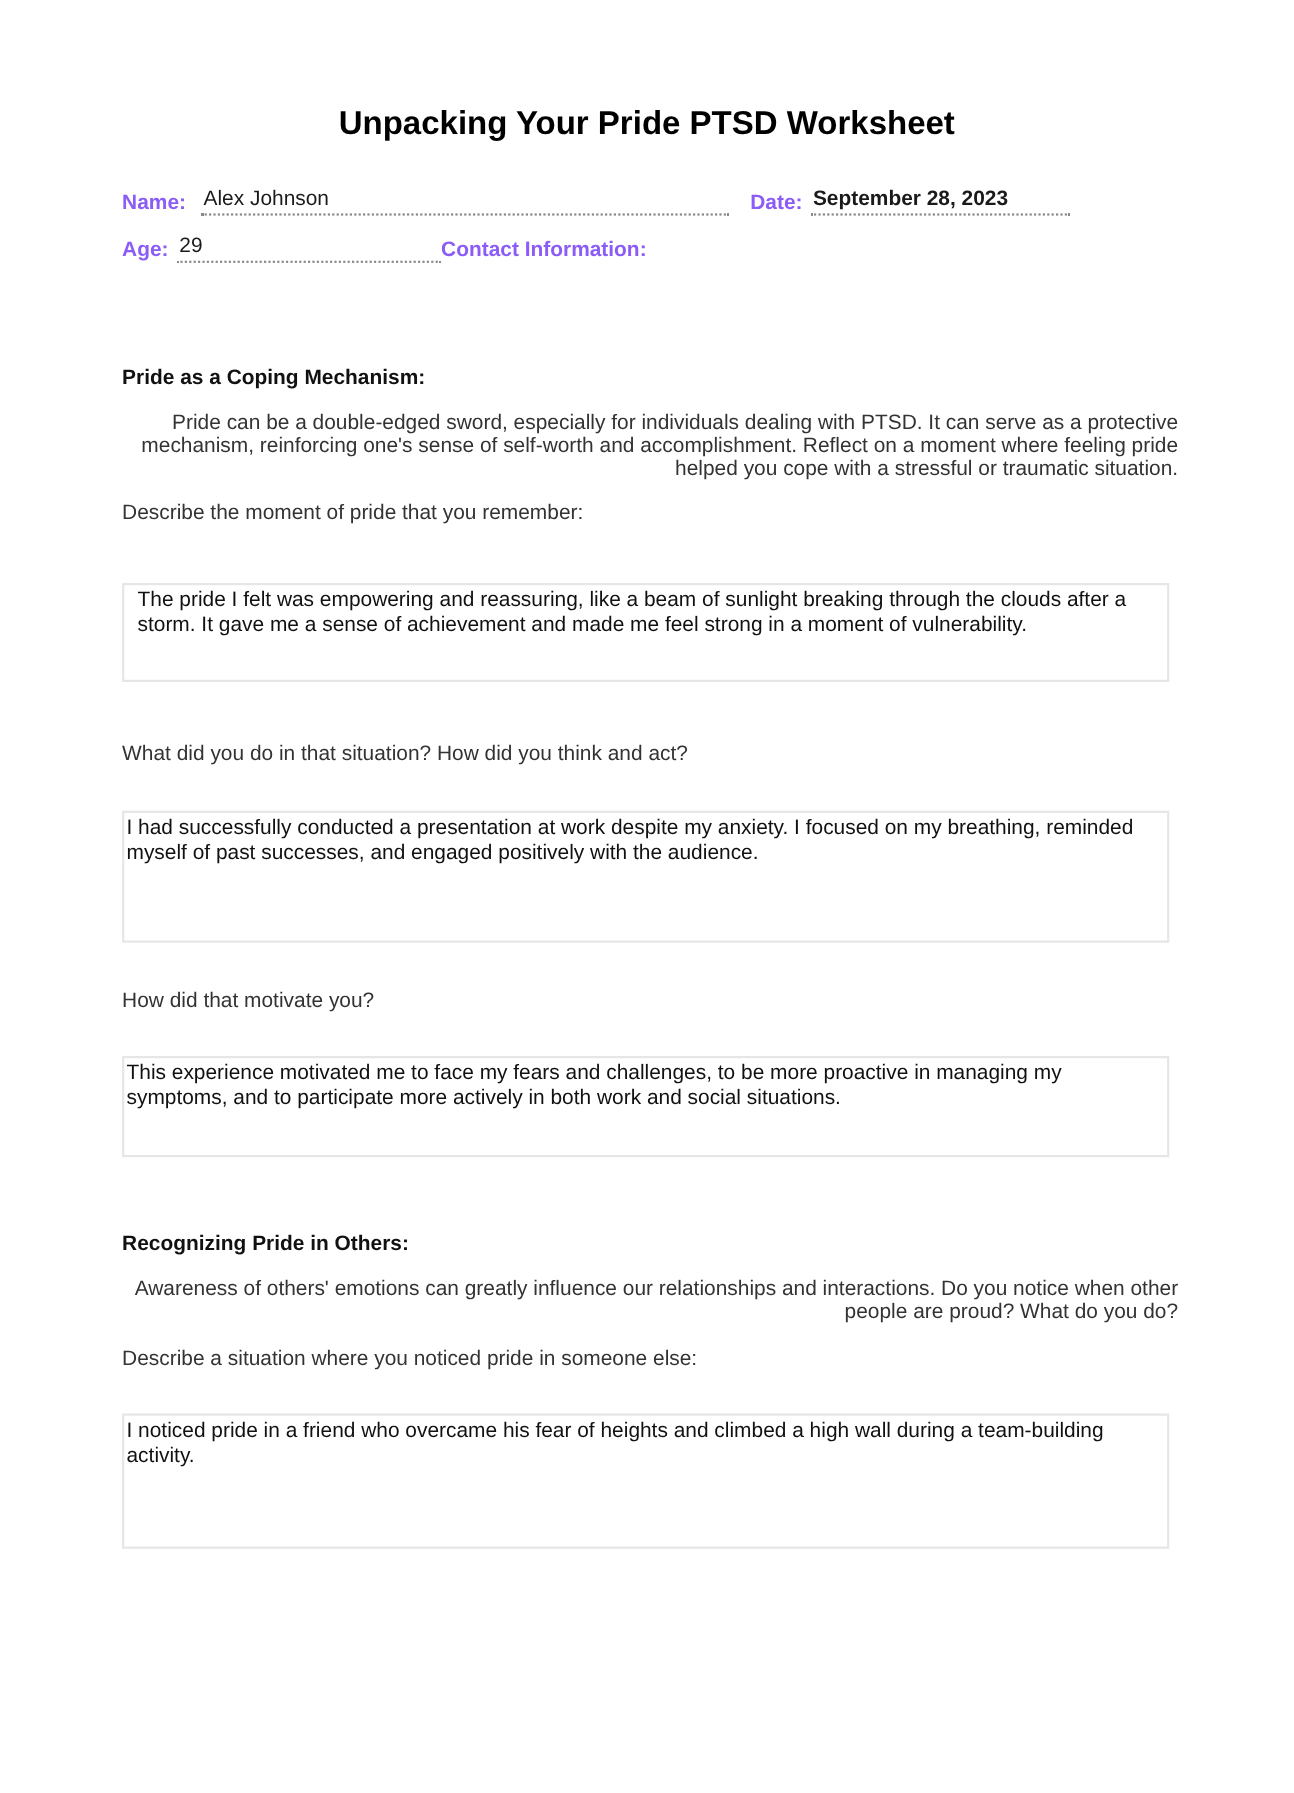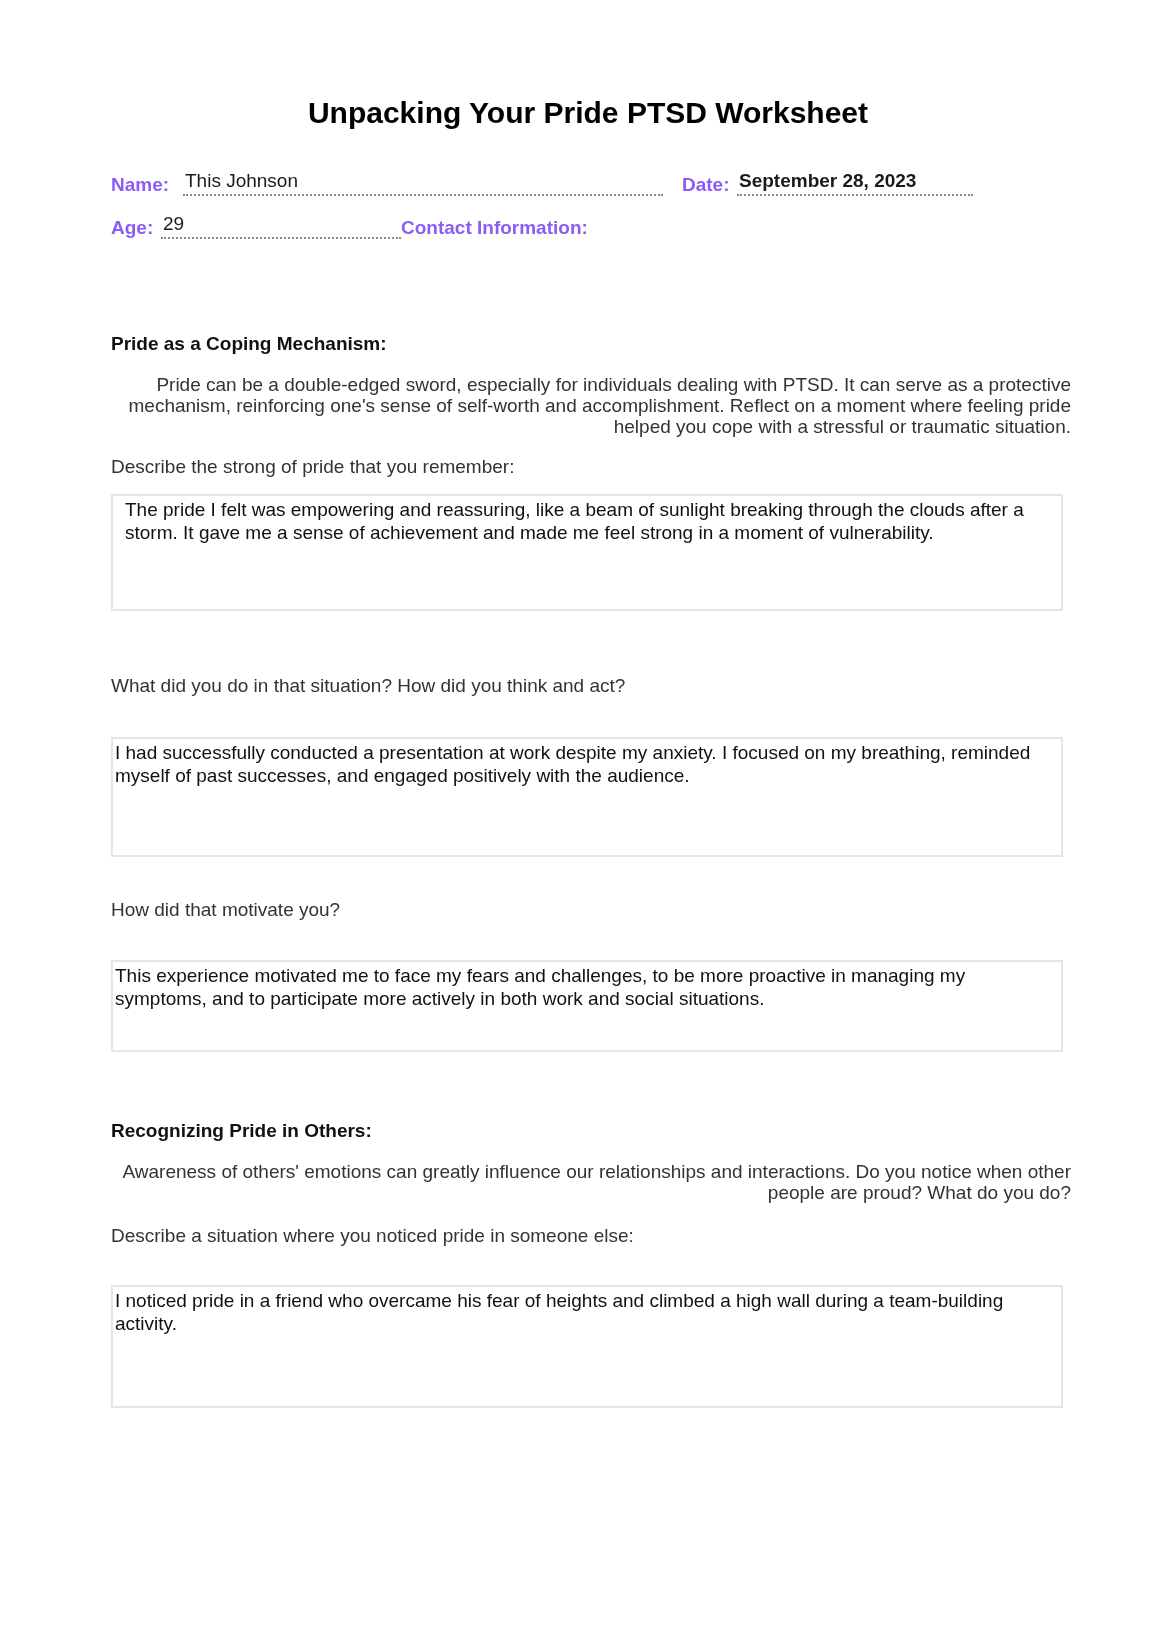--- a/index.html
+++ b/index.html
@@ -20,36 +20,36 @@
   </style>
 </head>
 <body>
 
 <div class="page">
 
   <h1 class="title">Unpacking Your Pride PTSD Worksheet</h1>
 
   <div class="field-row" style="top:170px; width:940px;">
     <span class="field-label" style="left:0;">Name:</span>
-    <span class="field-value" style="left:72px; width:480px;">This Johnson</span>
+    <span class="field-value" style="left:72px; width:480px;">Alex Johnson</span>
     <span class="field-label" style="left:571px;">Date:</span>
     <span class="field-value" style="left:626px; width:236px;font-weight:bold;">September 28, 2023</span>
   </div>
 
   <div class="field-row" style="top:213px; width:940px;">
     <span class="field-label" style="left:0;">Age:</span>
     <span class="field-value" style="left:50px; width:240px;">29</span>
     <span class="field-label" style="left:290px;">Contact Information:</span>
   </div>
 
   <h2 class="section-heading" style="top:333px;">Pride as a Coping Mechanism:</h2>
   <p class="para" style="top:374px;">Pride can be a double-edged sword, especially for individuals dealing with PTSD. It can serve as a protective mechanism, reinforcing one's sense of self-worth and accomplishment. Reflect on a moment where feeling pride helped you cope with a stressful or traumatic situation.</p>
 
-  <p class="prompt" style="top:456px;">Describe the strong of pride that you remember:</p>
-  <div class="answer-box" style="top:494px; height:117px;padding-left:12px;">The pride I felt was empowering and reassuring, like a beam of sunlight breaking through the clouds after a storm. It gave me a sense of achievement and made me feel strong in a moment of vulnerability.</div>
+  <p class="prompt" style="top:456px;">Describe the moment of pride that you remember:</p>
+  <div class="answer-box" style="top:530px; height:90px;padding-left:12px;">The pride I felt was empowering and reassuring, like a beam of sunlight breaking through the clouds after a storm. It gave me a sense of achievement and made me feel strong in a moment of vulnerability.</div>
 
   <p class="prompt" style="top:675px;">What did you do in that situation? How did you think and act?</p>
   <div class="answer-box" style="top:737px; height:120px;">I had successfully conducted a presentation at work despite my anxiety. I focused on my breathing, reminded myself of past successes, and engaged positively with the audience.</div>
 
   <p class="prompt" style="top:899px;">How did that motivate you?</p>
   <div class="answer-box" style="top:960px; height:92px;">This experience motivated me to face my fears and challenges, to be more proactive in managing my symptoms, and to participate more actively in both work and social situations.</div>
 
   <h2 class="section-heading" style="top:1120px;">Recognizing Pride in Others:</h2>
   <p class="para" style="top:1161px;">Awareness of others' emotions can greatly influence our relationships and interactions. Do you notice when other people are proud? What do you do?</p>
 

